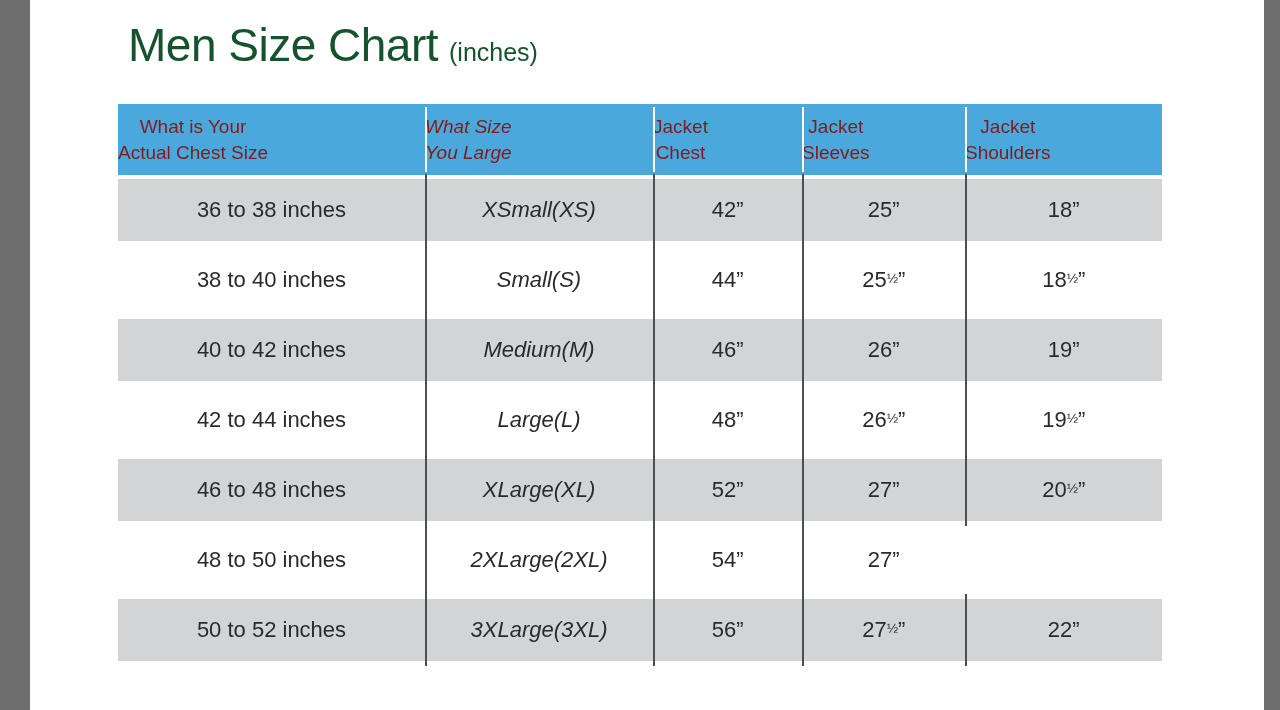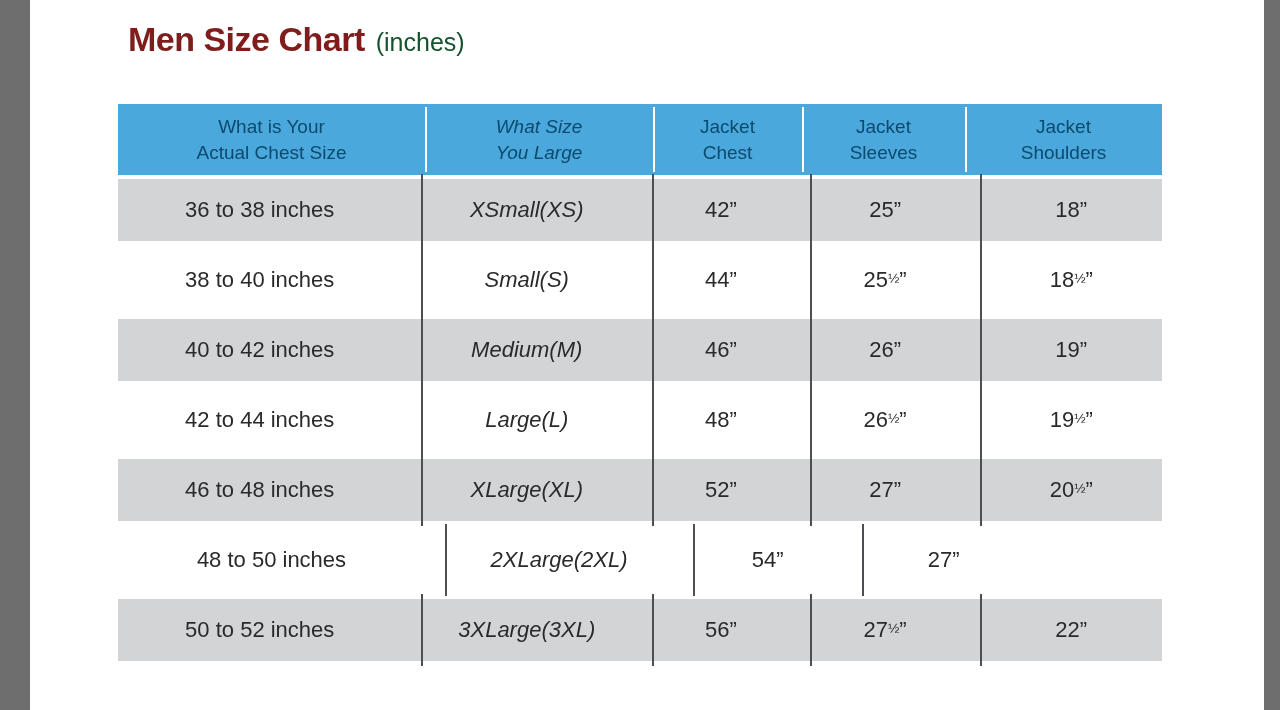--- a/index.html
+++ b/index.html
@@ -40,23 +40,23 @@
   
   .title-row {
     position: absolute;
     left: 98px;
     top: 22px;
     display: flex;
     align-items: baseline;
     white-space: nowrap;
   }
   .title-main {
-    font-size: 34px;
-    font-weight: 700;
-    color: #7f1d1d;
+    font-size: 46px;
+    font-weight: 400;
+    color: #14532d;
     letter-spacing: -0.5px;
     line-height: 1;
   }
   .title-sub {
     font-size: 25px;
     font-weight: 400;
     color: #14532d;
     margin-left: 11px;
     line-height: 1;
   }
@@ -71,23 +71,23 @@
 
   .thead {
     display: flex;
     height: 71px;
     background: #4aa8dc;
   }
   .th {
     position: relative;
     display: flex;
     align-items: center;
-    justify-content: center;
+    justify-content: flex-start;
     text-align: center;
-    color: #0c4a6e;
+    color: #7f1d1d;
     font-size: 19px;
     font-weight: 400;
     line-height: 1.32;
     box-sizing: border-box;
   }
   .th + .th::before {
     content: "";
     position: absolute;
     left: 0;
     top: 3px;
@@ -96,21 +96,20 @@
     background: #ffffff;
   }
 
   .tbody { position: relative; }
 
   .tr {
     position: relative;
     display: flex;
     height: 70px;
     box-sizing: border-box;
-    gap: 20px;
   }
   .tr .band {
     position: absolute;
     left: 0;
     right: 0;
     top: 4px;
     height: 62px;
     background: transparent;
   }
   .tr.shaded .band { background: #d2d4d6; }

